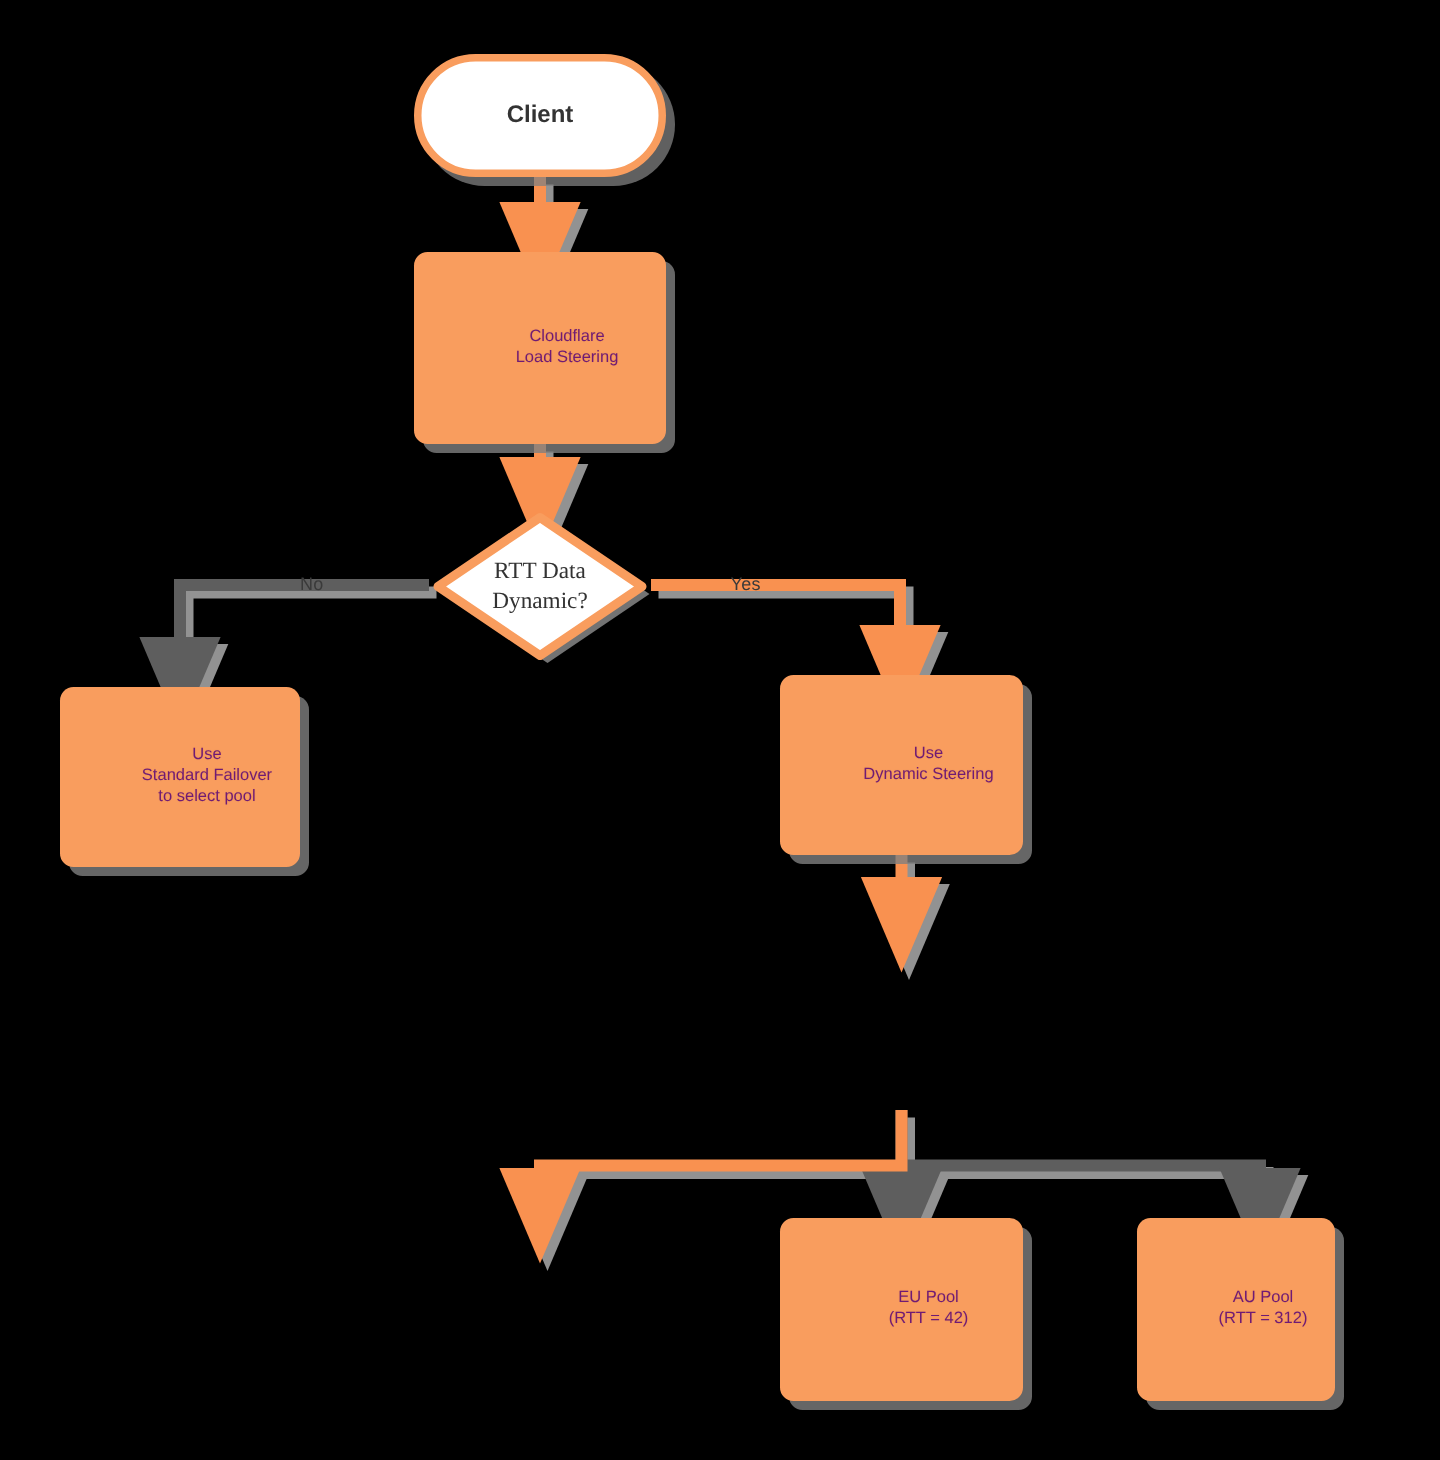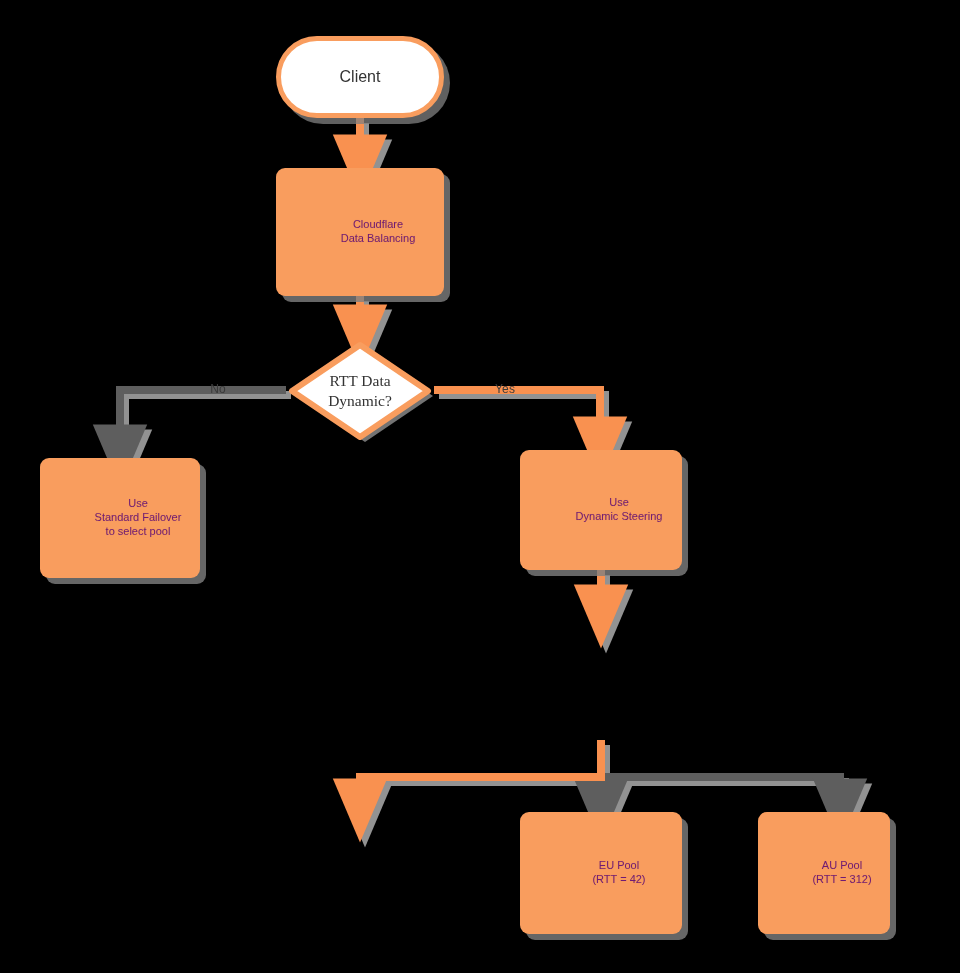--- a/index.html
+++ b/index.html
@@ -12,34 +12,34 @@
         justify-content:center;text-align:center;line-height:1.25;}
 
   
   .proc{background:#F99D5E;border-radius:9px;color:#701a75;font-size:11px;
         box-shadow:6px 6px 0 0 rgba(128,128,128,0.80);padding-left:36px;}
   .proc .t{padding:2px 8px;text-shadow:0 0 1px rgba(0,0,0,.10);}
 
   
   .term{background:#FFFFFF;border:5px solid #F99D5E;border-radius:999px;
         color:#333333;font-size:16px;
-        box-shadow:6px 6px 0 0 rgba(128,128,128,0.75);}
+        box-shadow:6px 6px 0 0 rgba(128,128,128,0.75);font-weight:bold;}
 
   
   .dec{display:block;background:transparent;box-shadow:none;font-family:Liberation Serif, serif;}
   .dec .dlabel{position:absolute;left:0;top:0;width:100%;height:100%;
         display:flex;align-items:center;justify-content:center;text-align:center;
         color:#333333;font-size:15.5px;line-height:1.3;z-index:2;}
   .dec svg{position:absolute;left:0;top:0;}
 
   .b{font-weight:bold;}
 
   
   .elabel{position:absolute;font-size:12px;color:#3A3A3A;
-          text-align:center;line-height:1;letter-spacing:.2px;}
+          line-height:1;letter-spacing:.2px;}
 </style>
 </head>
 <body>
 
 <div id="stage">
 
   <svg id="edges" viewBox="0 0 960 973" xmlns="http://www.w3.org/2000/svg">
     <defs>
       <marker id="arrOrange" markerWidth="9" markerHeight="9" refX="4.2" refY="4" orient="auto" markerUnits="strokeWidth">
         <path d="M0,0.6 L8,4 L0,7.4 z" fill="#F99150"></path>
@@ -96,21 +96,21 @@
   <div class="elabel" style="left:200px;top:383px;width:36px;">No</div>
   <div class="elabel" style="left:487px;top:383px;width:36px;">Yes</div>
 
   <div class="node term" style="left:276px;top:36px;width:168px;height:82px;">
     <span class="t">Client</span>
   </div>
 
   <div class="node proc" style="left:276px;top:168px;width:168px;height:128px;">
     <div class="t">
       <div>Cloudflare</div>
-      <div>Data Balancing</div>
+      <div>Load Steering</div>
     </div>
   </div>
 
   <div class="node dec" style="left:286px;top:336px;width:148px;height:110px;">
     <svg width="148" height="110" viewBox="0 0 148 110">
       <polygon points="74,9 142,55 74,101 6,55" fill="#9A9A9A" opacity="0.75" transform="translate(5,5)"></polygon>
       <polygon points="74,9 142,55 74,101 6,55" fill="#FFFFFF" stroke="#F99D5E" stroke-width="6" stroke-linejoin="round"></polygon>
     </svg>
     <div class="dlabel">
       <div>

